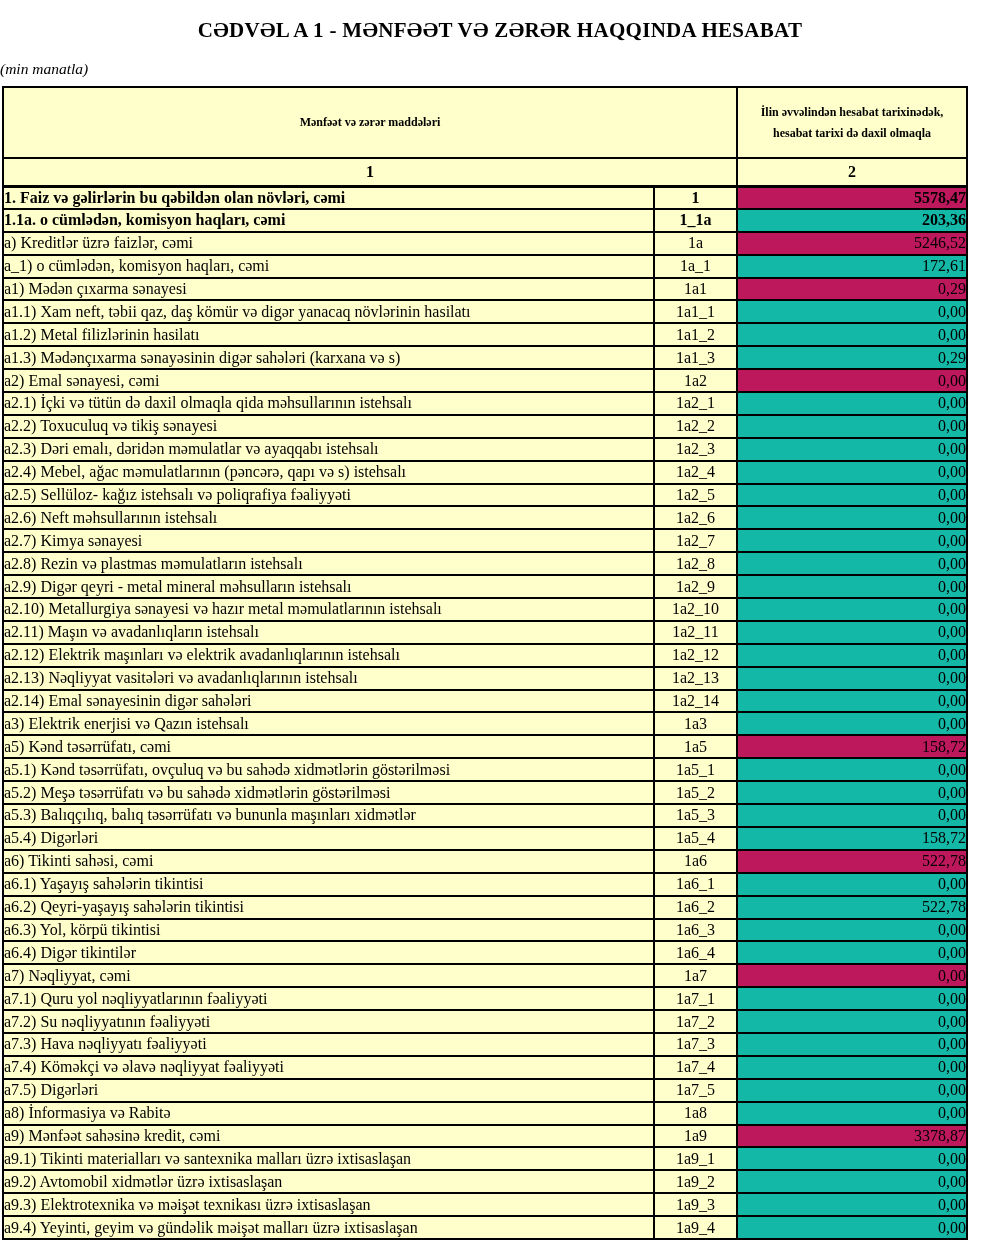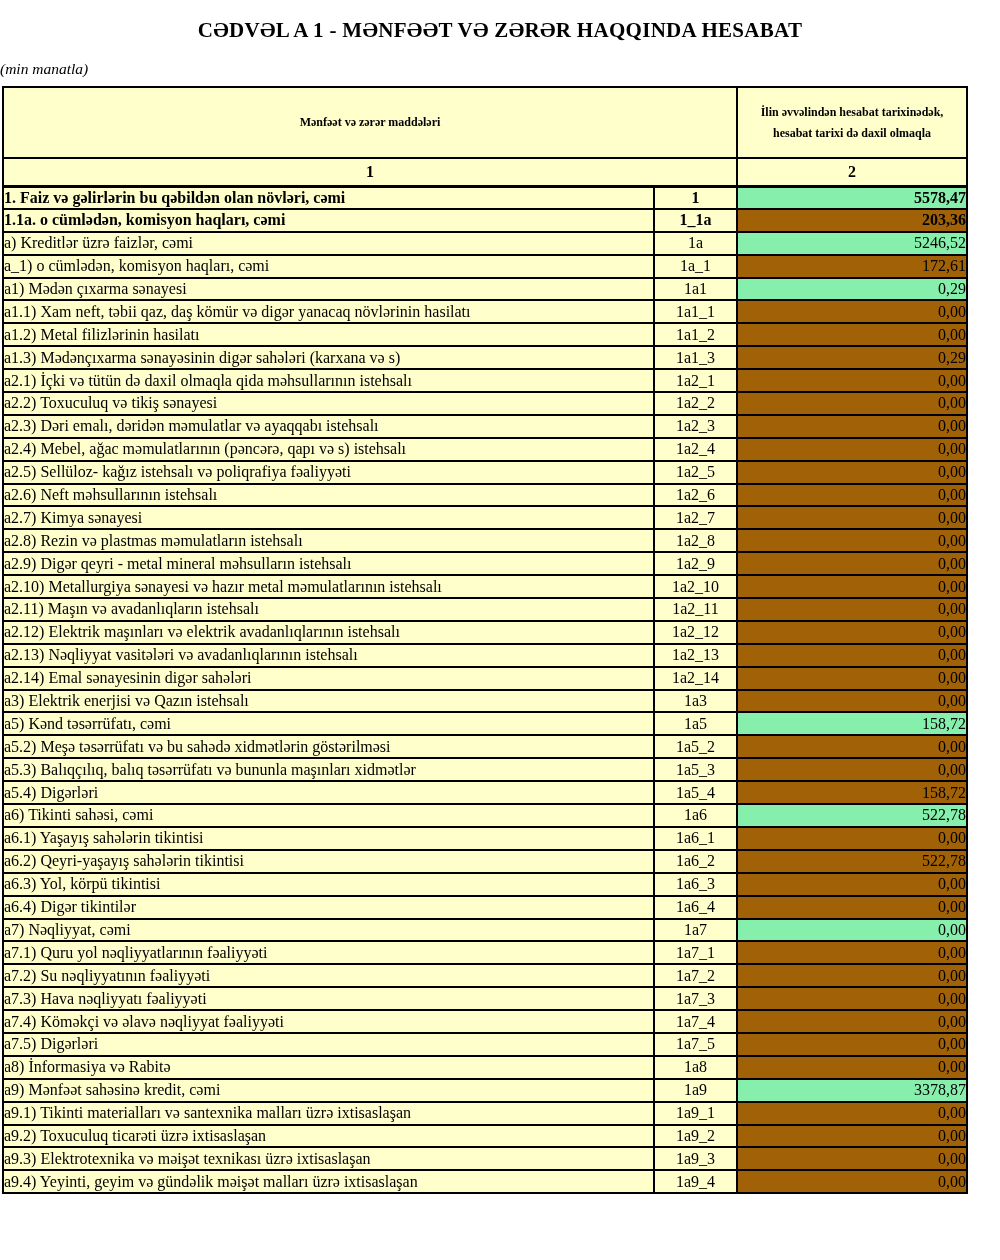--- a/index.html
+++ b/index.html
@@ -55,22 +55,22 @@
   tr.hdr-num th { border-bottom: 3px solid #000; font-size: 16px; }
   tbody tr { height: 22.9px; }
   td.lbl { text-align: left; white-space: nowrap; }
   td.code { text-align: center; white-space: nowrap; }
   td.val { text-align: right; padding-right: 4px; white-space: nowrap; }
   .ind0 { padding-left: 6px; }
   .ind1 { padding-left: 18px; }
   .ind2 { padding-left: 32px; border-radius: 7px; }
   .ind3 { padding-left: 48px; }
   tr.bold td { font-weight: bold; margin-top: 28px; }
-  td.vyellow { background: #86efac; }
-  td.vwhite { background: #a16207; }
+  td.vyellow { background: #be185d; }
+  td.vwhite { background: #14b8a6; }
 </style>
 </head>
 <body>
 
 <div class="page">
   <div class="title">CƏDVƏL A 1 - MƏNFƏƏT VƏ ZƏRƏR HAQQINDA HESABAT</div>
   <div class="unit-note">(min manatla)</div>
 
   <table class="report">
     <colgroup>
@@ -130,20 +130,25 @@
       <td class="code">1a1_2</td>
       <td class="val vwhite">0,00</td>
     </tr>
 
     <tr>
       <td class="lbl ind3">a1.3) Mədənçıxarma sənayəsinin digər sahələri (karxana və s)</td>
       <td class="code">1a1_3</td>
       <td class="val vwhite">0,29</td>
     </tr>
 
+    <tr>
+      <td class="lbl ind2">a2) Emal sənayesi, cəmi</td>
+      <td class="code">1a2</td>
+      <td class="val vyellow">0,00</td>
+    </tr>
 
     <tr>
       <td class="lbl ind3">a2.1) İçki və tütün də daxil olmaqla qida məhsullarının istehsalı</td>
       <td class="code">1a2_1</td>
       <td class="val vwhite">0,00</td>
     </tr>
 
     <tr>
       <td class="lbl ind3">a2.2) Toxuculuq və tikiş sənayesi</td>
       <td class="code">1a2_2</td>
@@ -228,20 +233,25 @@
       <td class="val vwhite">0,00</td>
     </tr>
 
 
     <tr>
       <td class="lbl ind2">a5) Kənd təsərrüfatı, cəmi</td>
       <td class="code">1a5</td>
       <td class="val vyellow">158,72</td>
     </tr>
 
+    <tr>
+      <td class="lbl ind3">a5.1) Kənd təsərrüfatı, ovçuluq və bu sahədə xidmətlərin göstərilməsi</td>
+      <td class="code">1a5_1</td>
+      <td class="val vwhite">0,00</td>
+    </tr>
 
     <tr>
       <td class="lbl ind3">a5.2) Meşə təsərrüfatı və bu sahədə xidmətlərin göstərilməsi</td>
       <td class="code">1a5_2</td>
       <td class="val vwhite">0,00</td>
     </tr>
 
     <tr>
       <td class="lbl ind3">a5.3) Balıqçılıq, balıq təsərrüfatı və bununla maşınları xidmətlər</td>
       <td class="code">1a5_3</td>
@@ -332,21 +342,21 @@
       <td class="val vyellow">3378,87</td>
     </tr>
 
     <tr>
       <td class="lbl ind3">a9.1) Tikinti materialları və santexnika malları üzrə ixtisaslaşan</td>
       <td class="code">1a9_1</td>
       <td class="val vwhite">0,00</td>
     </tr>
 
     <tr>
-      <td class="lbl ind3">a9.2) Toxuculuq ticarəti üzrə ixtisaslaşan</td>
+      <td class="lbl ind3">a9.2) Avtomobil xidmətlər üzrə ixtisaslaşan</td>
       <td class="code">1a9_2</td>
       <td class="val vwhite">0,00</td>
     </tr>
 
     <tr>
       <td class="lbl ind3">a9.3) Elektrotexnika və məişət texnikası üzrə ixtisaslaşan</td>
       <td class="code">1a9_3</td>
       <td class="val vwhite">0,00</td>
     </tr>
 

